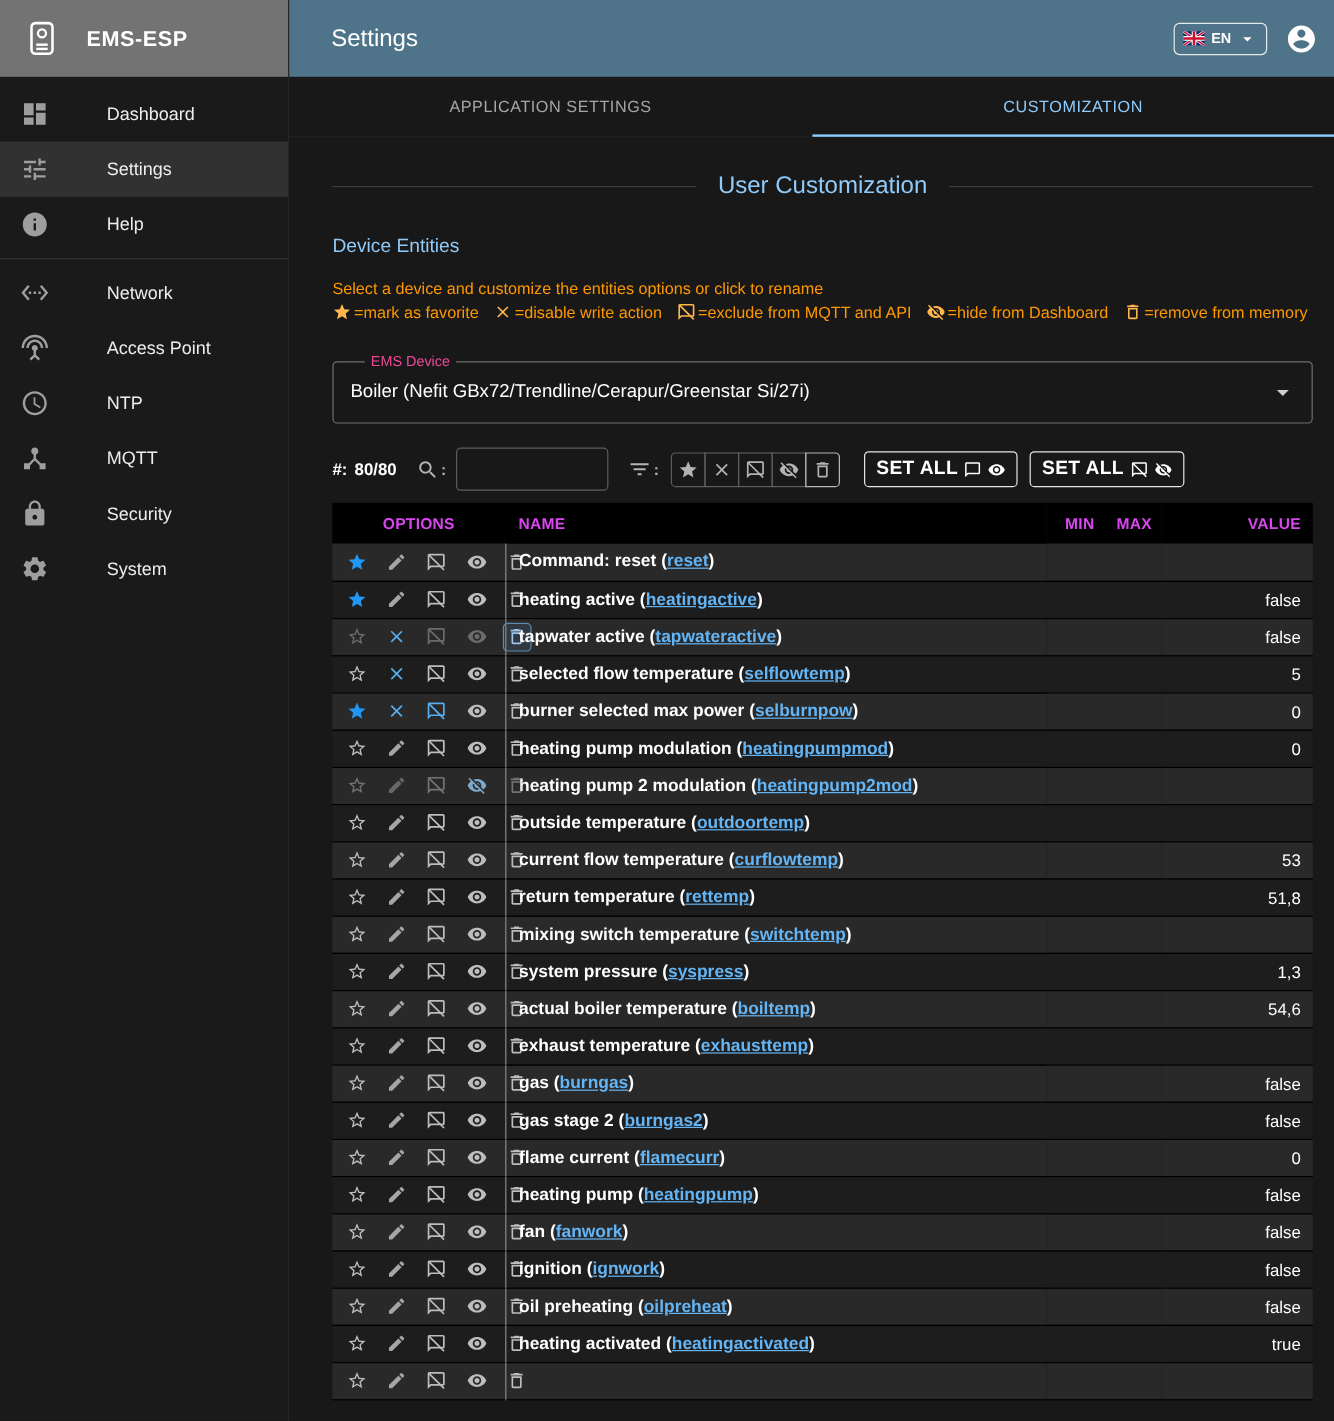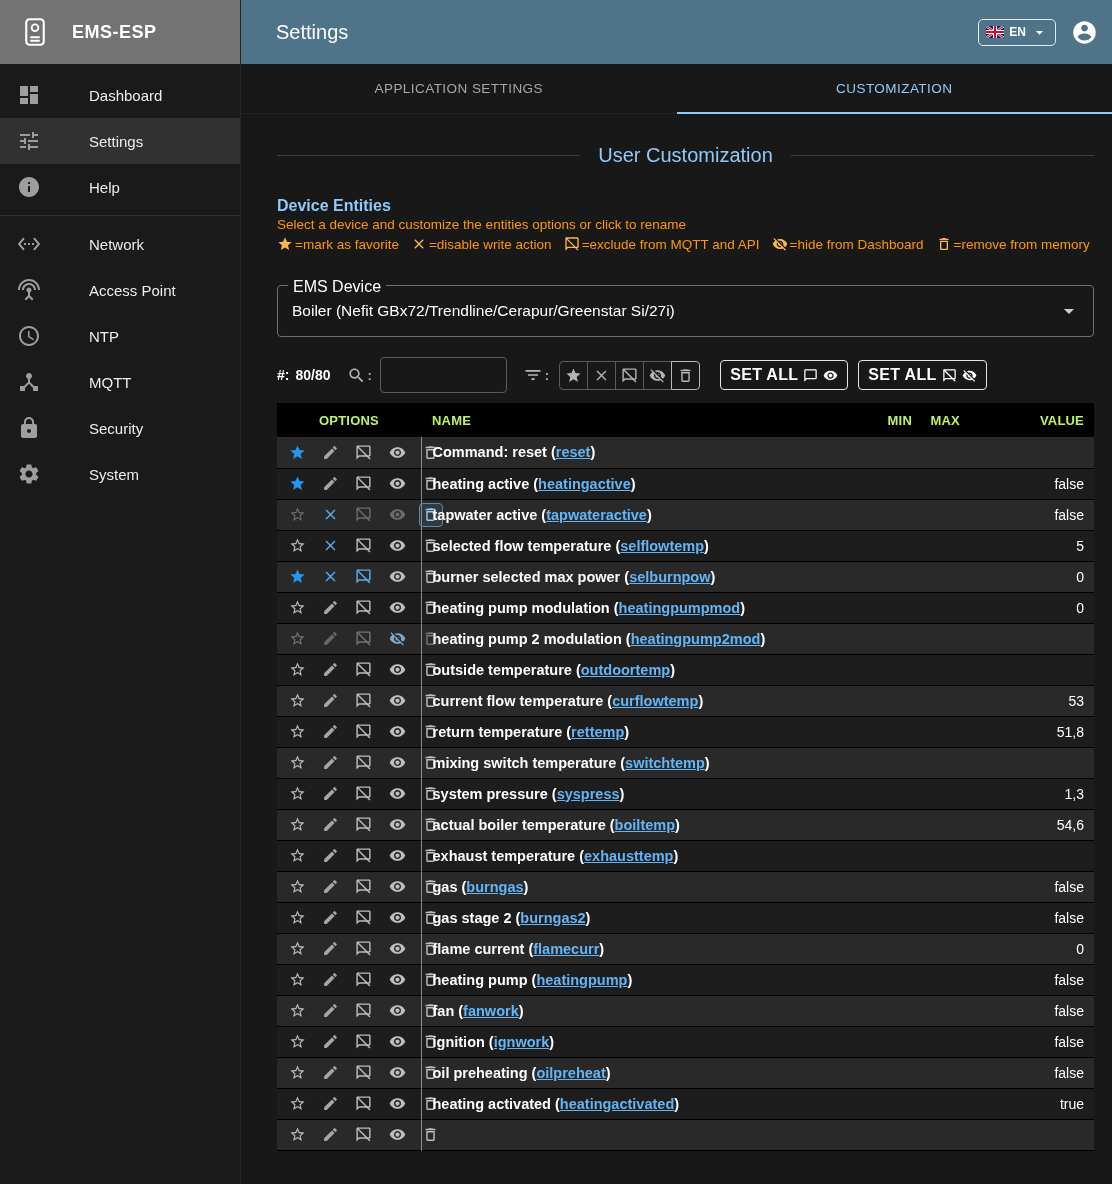--- a/index.html
+++ b/index.html
@@ -42,28 +42,28 @@
   .tab { flex:1; display:flex; align-items:center; justify-content:center; font-size:13.5px; font-weight:500; letter-spacing:.45px; color:#a6a6a6; cursor:pointer; }
   .tab.active { color:#90caf9; }
   .tab-indicator { position:absolute; bottom:-1px; left:50%; width:50%; height:2px; background:#90caf9; }
 
   .content { flex:1; padding:30px 18px 0 36px; overflow:hidden; }
 
   .page-title-row { display:flex; align-items:center; gap:18px; margin-bottom:30px; }
   .divider-line { flex:1; height:1px; background:#3e3e3e; }
   .page-title { color:#90caf9; font-size:20px; font-weight:400; }
 
-  .section-title { color:#90caf9; font-size:16px; font-weight:700; margin-bottom:2px; }
+  .section-title { color:#90caf9; font-size:16px; font-weight:400; margin-bottom:18px; }
   .hint { color:#ff9800; font-size:13.5px; margin-bottom:4px; }
   .legend { display:flex; align-items:center; color:#ff9800; font-size:13.5px; margin-bottom:33px; white-space:nowrap; }
   .legend-item { display:inline-flex; align-items:center; margin-right:12px; }
   .legend-item svg { width:16px; height:16px; color:#ffb74d; margin-right:2px; }
 
   .device-field { position:relative; height:52px; border:1px solid #6f6f6f; border-radius:4px; display:flex; align-items:center; padding:0 12px 0 14px; margin-bottom:20px; cursor:pointer; }
-  .device-label { position:absolute; top:-8px; left:10px; background:#181818; padding:0 5px; font-size:16px; color:#ffffff; }
+  .device-label { position:absolute; top:-8px; left:26px; background:#181818; padding:0 5px; font-size:12px; color:#ec4899; }
   .device-value { flex:1; font-size:15.5px; color:#fff; }
   .device-caret svg { width:24px; height:24px; color:#cfcfcf; }
 
   .filter-row { display:flex; align-items:center; height:36px; margin-bottom:10px; }
   .count-label { font-weight:700; font-size:14px; margin-right:6px; }
   .count-value { font-weight:700; font-size:14px; margin-right:16px; }
   .search-wrap { display:flex; align-items:center; color:#b5b5b5; margin-right:8px; font-weight:700; font-size:13px; gap:2px; }
   .search-wrap svg { width:19px; height:19px; }
   .search-input { width:127px; height:36px; border:1px solid #5c5c5c; border-radius:4px; background:transparent; color:#fff; font-size:14px; padding:0 8px; margin-right:16px; outline:none; }
   .filter-wrap { display:flex; align-items:center; color:#b5b5b5; margin-right:10px; font-weight:700; font-size:13px; gap:2px; }
@@ -72,21 +72,21 @@
   .toggle-btn { width:29px; height:29px; border:1px solid #5c5c5c; margin-left:-1px; display:flex; align-items:center; justify-content:center; cursor:pointer; }
   .toggle-btn:first-child { margin-left:0; border-radius:4px 0 0 4px; }
   .toggle-btn:last-child { border-radius:0 4px 4px 0; }
   .toggle-btn svg { width:17px; height:17px; color:#b3b3b3; }
   .toggle-btn.sel { border-color:#b8b8b8; z-index:1; }
   .setall-btn { display:flex; align-items:center; gap:5px; height:30px; border:1px solid #e6e6e6; border-radius:4px; padding:0 9px; color:#fff; font-size:16px; font-weight:700; letter-spacing:.3px; margin-left:10px; cursor:pointer; }
   .setall-btn svg { width:15px; height:15px; color:#fff; }
 
   
   .entity-table { width:100%; border-collapse:collapse; table-layout:fixed; }
-  .entity-table thead th { background:#000; color:#bef264; font-size:13px; font-weight:700; height:34px; letter-spacing:.2px; }
+  .entity-table thead th { background:#000; color:#d946ef; font-size:13px; font-weight:700; height:34px; letter-spacing:.2px; }
   th.h-options { text-align:center; }
   th.h-name { text-align:left; padding-left:11px; }
   th.h-min, th.h-max { text-align:right; padding-right:8px; }
   th.h-value { text-align:right; padding-right:10px; }
 
   .entity-row { background:#1d1d1d; border-bottom:1px solid #000; }
   .entity-row.odd { background:#292929; }
   .entity-row td { height:31px; }
 
   .cell-options { padding-left:8px; border-right:1px solid #8a8a8a; white-space:nowrap; }

